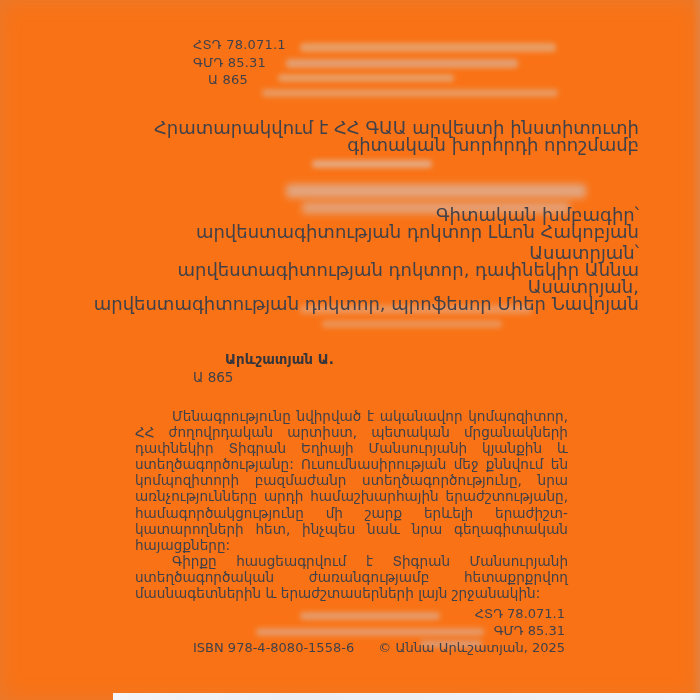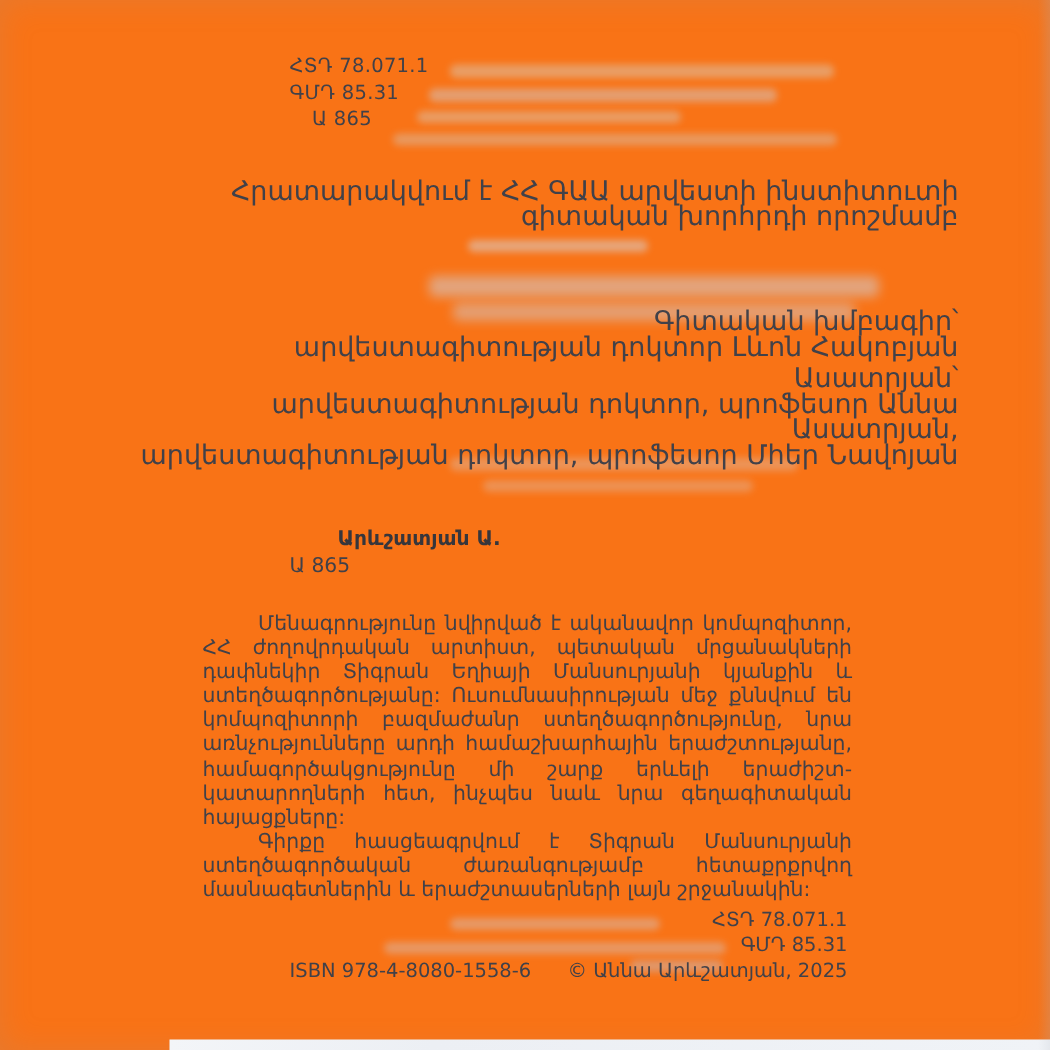--- a/index.html
+++ b/index.html
@@ -61,21 +61,21 @@
     <div>գիտական խորհրդի որոշմամբ</div>
   </div>
 
   <div class="abs centerblock editor">
     <div>Գիտական խմբագիր՝</div>
     <div>արվեստագիտության դոկտոր Լևոն Հակոբյան</div>
   </div>
 
   <div class="abs centerblock reviewers">
     <div>Ասատրյան՝</div>
-    <div>արվեստագիտության դոկտոր, պրոֆեսոր Աննա Ասատրյան,</div>
+    <div>արվեստագիտության դոկտոր, դափնեկիր Աննա Ասատրյան,</div>
     <div>արվեստագիտության դոկտոր, պրոֆեսոր Մհեր Նավոյան</div>
   </div>
 
   <div class="abs catalog">
     <div class="author">Արևշատյան Ա.</div>
     <div class="entry-row">
       <span class="sign">Ա 865</span>
     </div>
   </div>
 

